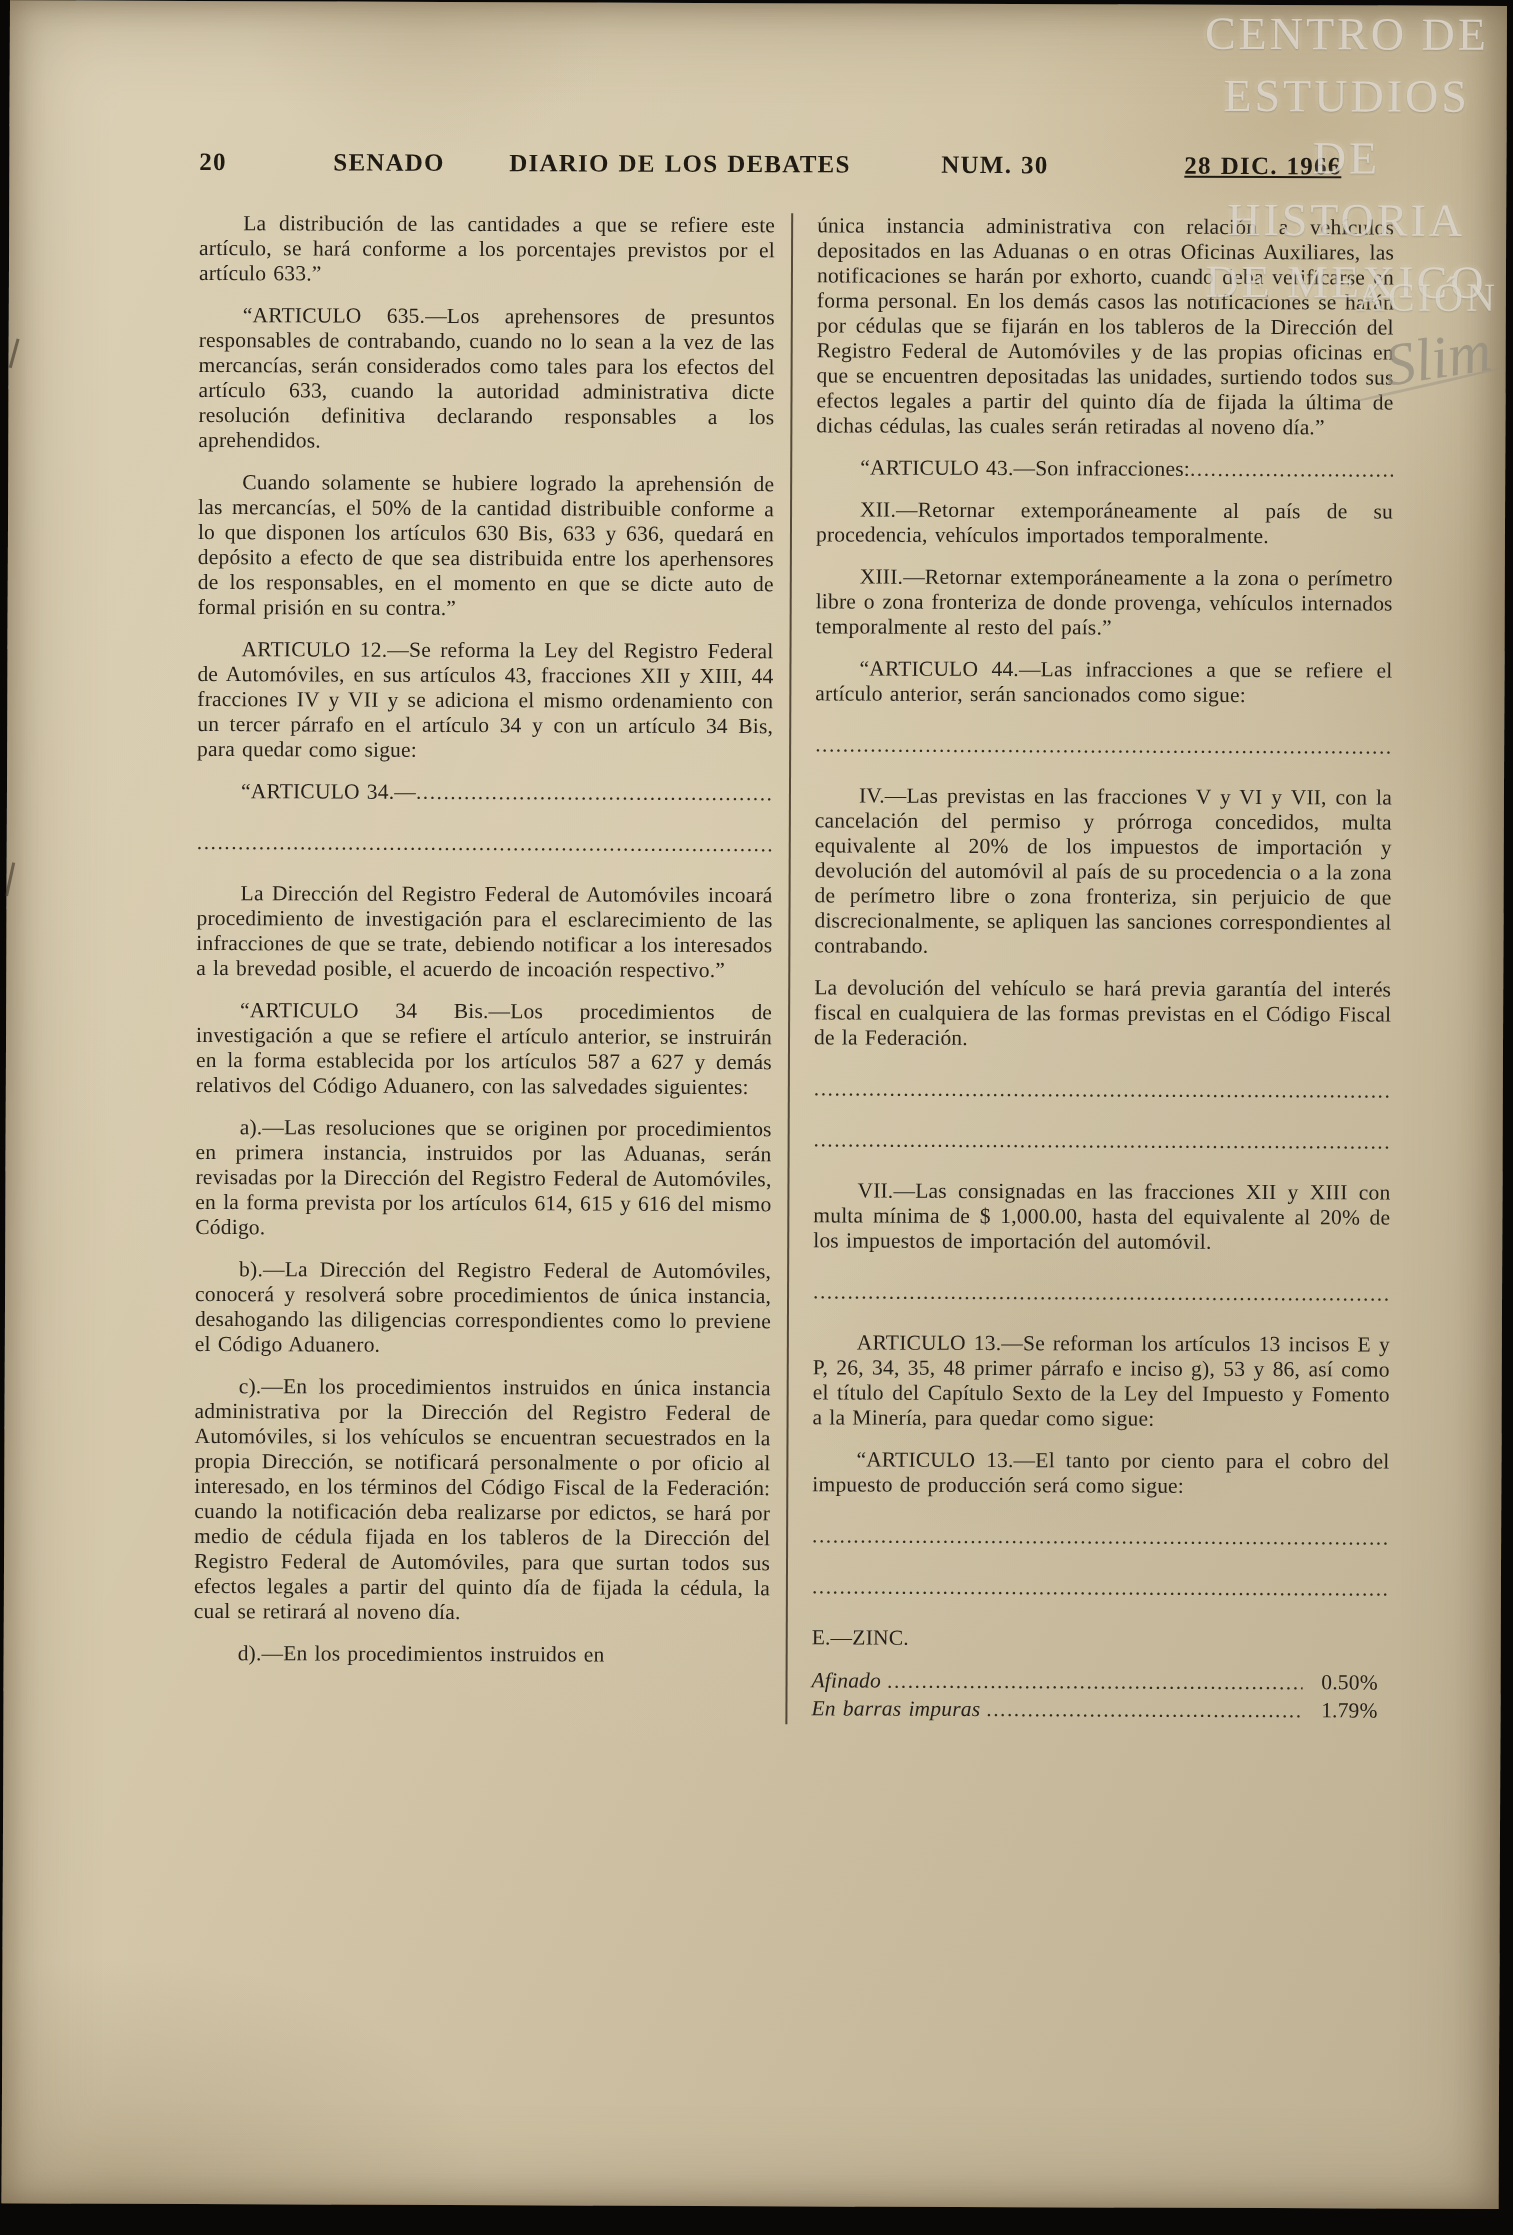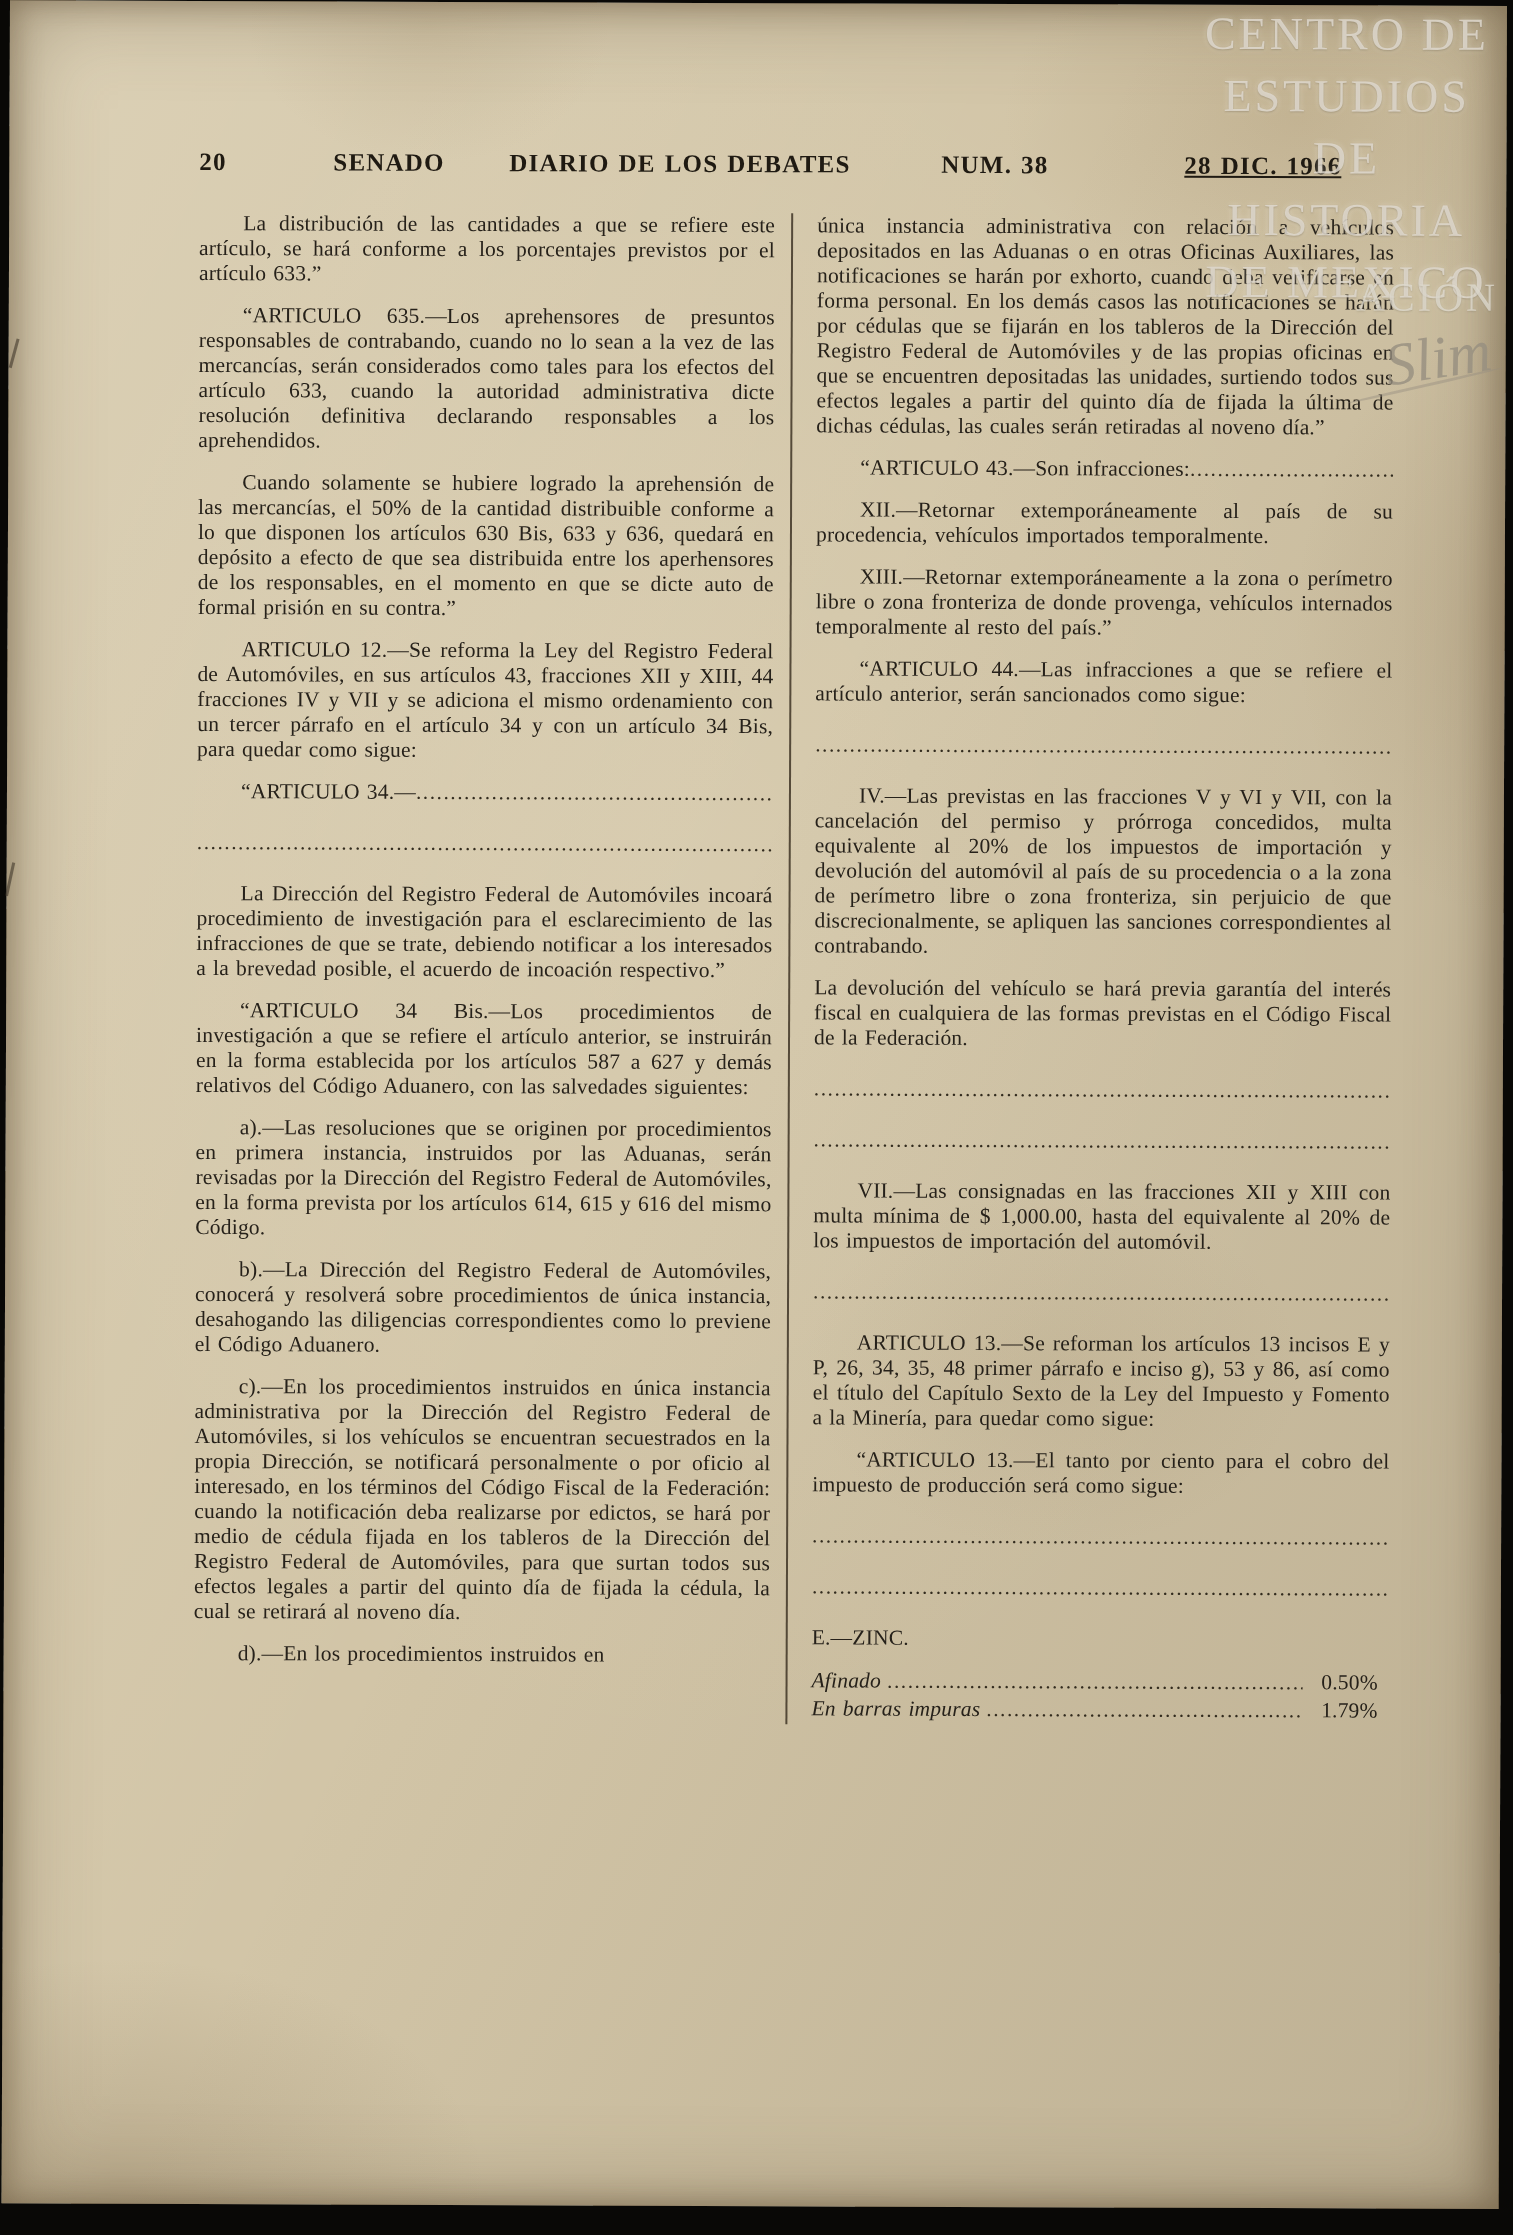--- a/index.html
+++ b/index.html
@@ -121,21 +121,21 @@
   <div class="wm-signature">Slim</div>
 
   <div class="pen-mark mark1"></div>
   <div class="pen-mark mark2"></div>
 
   <div class="content">
     <header class="masthead">
       <span class="h-page">20</span>
       <span class="h-senado">SENADO</span>
       <span class="h-title">DIARIO DE LOS DEBATES</span>
-      <span class="h-issue">NUM. 38</span>
+      <span class="h-issue">NUM. 30</span>
       <span class="h-date">28 DIC. 1966</span>
     </header>
 
     <div class="columns">
       <div class="col" id="col-left">
           <p class="para indent">La distribución de las cantidades a que se refiere este artículo, se hará conforme a los porcentajes previstos por el artículo 633.”</p>
           <p class="para indent">“ARTICULO 635.—Los aprehensores de presuntos responsables de contrabando, cuando no lo sean a la vez de las mercancías, serán considerados como tales para los efectos del artículo 633, cuando la autoridad administrativa dicte resolución definitiva declarando responsables a los aprehendidos.</p>
           <p class="para indent">Cuando solamente se hubiere logrado la aprehensión de las mercancías, el 50% de la cantidad distribuible conforme a lo que disponen los artículos 630 Bis, 633 y 636, quedará en depósito a efecto de que sea distribuida entre los aperhensores de los responsables, en el momento en que se dicte auto de formal prisión en su contra.”</p>
           <p class="para indent">ARTICULO 12.—Se reforma la Ley del Registro Federal de Automóviles, en sus artículos 43, fracciones XII y XIII, 44 fracciones IV y VII y se adiciona el mismo ordenamiento con un tercer párrafo en el artículo 34 y con un artículo 34 Bis, para quedar como sigue:</p>
           <p class="para line-dots">

